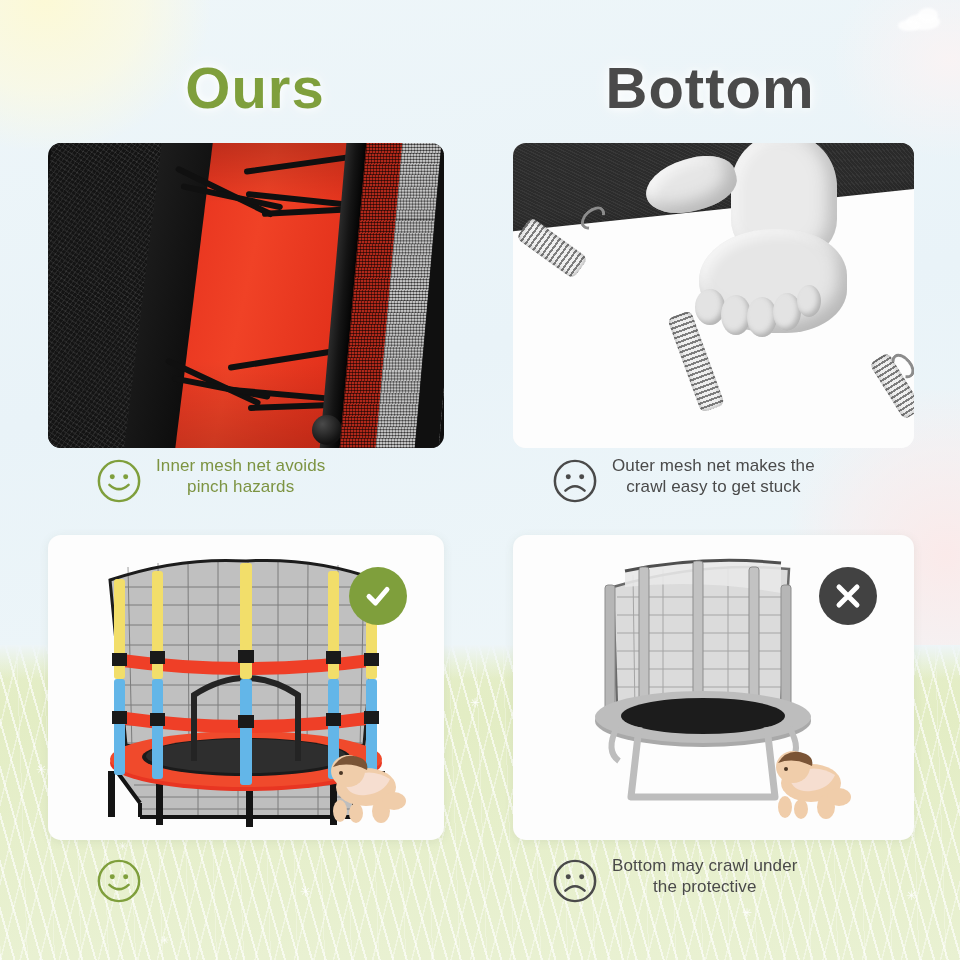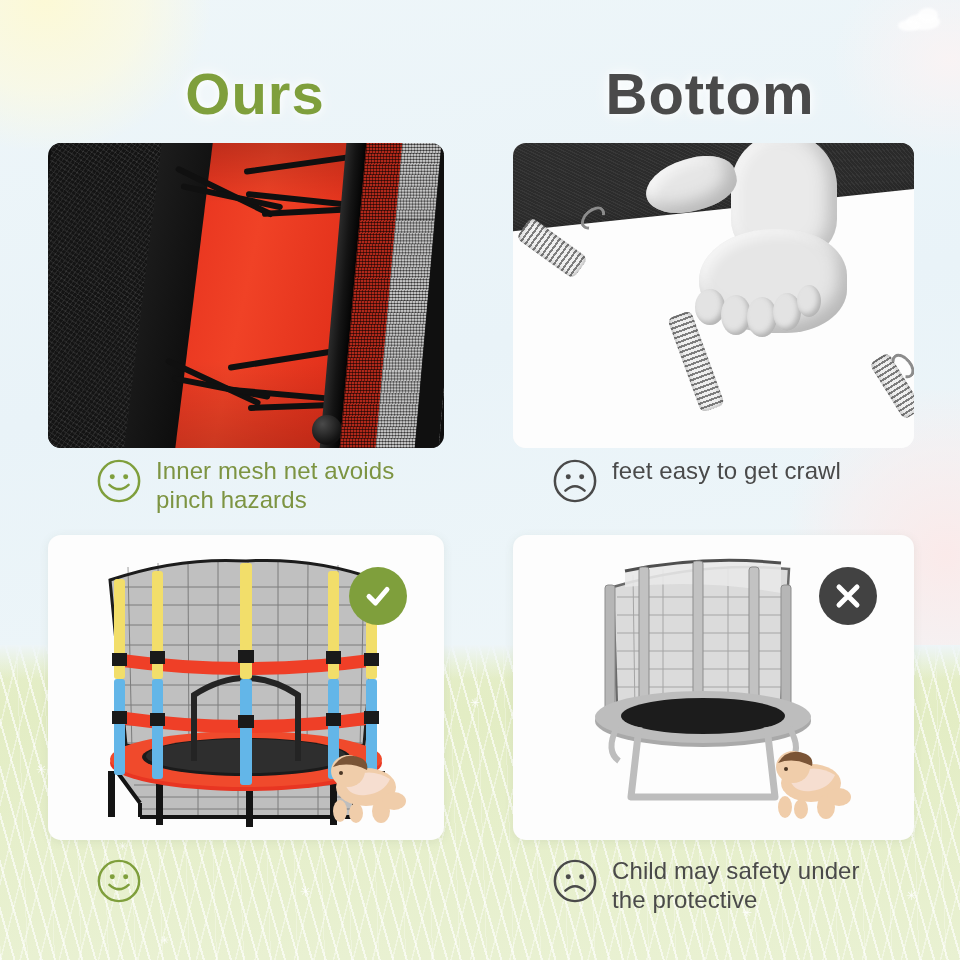--- a/index.html
+++ b/index.html
@@ -47,21 +47,21 @@
       repeating-linear-gradient(88deg, rgba(255,255,255,.26) 0px, rgba(255,255,255,.26) 1px, rgba(255,255,255,0) 1px, rgba(255,255,255,0) 27px);
   }
   .grass-top-fade{
     position:absolute;left:0;right:0;top:0;height:34px;
     background:linear-gradient(180deg, rgba(238,245,248,1) 0%, rgba(238,246,243,.45) 55%, rgba(238,246,240,0) 100%);
   }
   .star{position:absolute;color:rgba(255,255,255,.9);font-size:13px;line-height:1;}
 
   
   .hdr{
-    position:absolute;top:60px;width:480px;text-align:center;
+    position:absolute;top:54px;width:480px;text-align:center;
     font-size:58px;font-weight:bold;letter-spacing:1px;
     text-shadow:0 0 9px rgba(255,255,255,.95), 0 0 18px rgba(255,255,255,.8);
   }
   .hdr.left{left:15px;color:#7f9f3c;}
   .hdr.right{left:470px;color:#4a4a4a;}
 
   
   .panel{position:absolute;border-radius:13px;overflow:hidden;}
   .p-tl{left:48px;  top:143px; width:396px;height:305px;}
   .p-tr{left:513px; top:143px; width:401px;height:305px;}
@@ -171,21 +171,21 @@
   .badge{
     position:absolute;width:58px;height:58px;border-radius:50%;
     display:flex;align-items:center;justify-content:center;
   }
   .badge.ok{background:#7f9f3c;}
   .badge.no{background:#424242;}
 
   
   .cap{position:absolute;display:flex;align-items:flex-start;gap:14px;}
   .cap .face{flex:0 0 auto;width:46px;height:46px;margin-top:2px;}
-  .cap .txt{font-size:24px;line-height:1.22;letter-spacing:.1px;}
+  .cap .txt{font-size:17px;line-height:1.22;letter-spacing:.1px;text-align:center;}
   .cap.good .txt{color:#7d9442;}
   .cap.bad  .txt{color:#4a4a4a;}
 
   .cap-tl{left:96px;  top:456px;width:360px;}
   .cap-tr{left:552px; top:456px;width:390px;}
   .cap-bl{left:96px;  top:856px;width:360px;}
   .cap-br{left:552px; top:856px;width:390px;}
 </style>
 </head>
 <body>
@@ -287,21 +287,22 @@
   </div>
 
   <div class="cap bad cap-tr">
     <svg class="face" viewBox="0 0 48 48">
       <circle cx="24" cy="24" r="21" fill="none" stroke="#4a4a4a" stroke-width="2.6"></circle>
       <circle cx="17" cy="19.5" r="2.6" fill="#4a4a4a"></circle>
       <circle cx="31" cy="19.5" r="2.6" fill="#4a4a4a"></circle>
       <path d="M14 34 Q24 25 34 34" fill="none" stroke="#4a4a4a" stroke-width="2.6" stroke-linecap="round"></path>
     </svg>
     <div class="txt">
-      <div>feet easy to get crawl</div>
+      <div>Outer mesh net makes the</div>
+      <div>crawl easy to get stuck</div>
     </div>
   </div>
 
   <div class="panel p-bl">
     <svg viewBox="0 0 396 305" style="position:absolute;inset:0;width:100%;height:100%;">
 
       <path d="M62 45 Q130 22 198 26 Q266 22 330 45 L316 210 Q198 236 78 210 Z" fill="#8e8e8e" opacity=".55"></path>
       <path d="M62 45 Q130 22 198 26 Q266 22 330 45 L316 210 Q198 236 78 210 Z" fill="none" stroke="#1c1c1c" stroke-width="3"></path>
       <g opacity=".45" stroke="#2a2a2a" stroke-width="1">
         <path d="M70 52 L322 52 M68 70 L324 70 M68 90 L324 90 M68 110 L324 110 M68 130 L322 130 M70 150 L320 150 M72 170 L318 170 M74 190 L316 190 M76 208 L314 208"></path>
@@ -430,18 +431,18 @@
   </div>
 
   <div class="cap bad cap-br">
     <svg class="face" viewBox="0 0 48 48">
       <circle cx="24" cy="24" r="21" fill="none" stroke="#4a4a4a" stroke-width="2.6"></circle>
       <circle cx="17" cy="19.5" r="2.6" fill="#4a4a4a"></circle>
       <circle cx="31" cy="19.5" r="2.6" fill="#4a4a4a"></circle>
       <path d="M14 34 Q24 25 34 34" fill="none" stroke="#4a4a4a" stroke-width="2.6" stroke-linecap="round"></path>
     </svg>
     <div class="txt">
-      <div>Child may safety under</div>
+      <div>Bottom may crawl under</div>
       <div>the protective</div>
     </div>
   </div>
 
 </div>
 
 </body></html>

